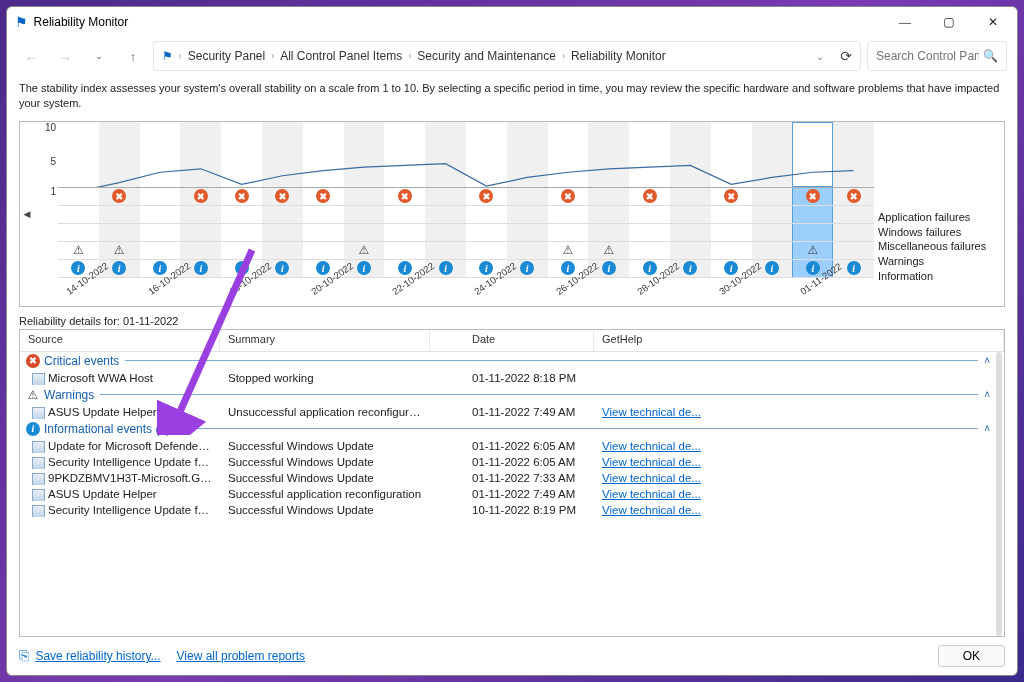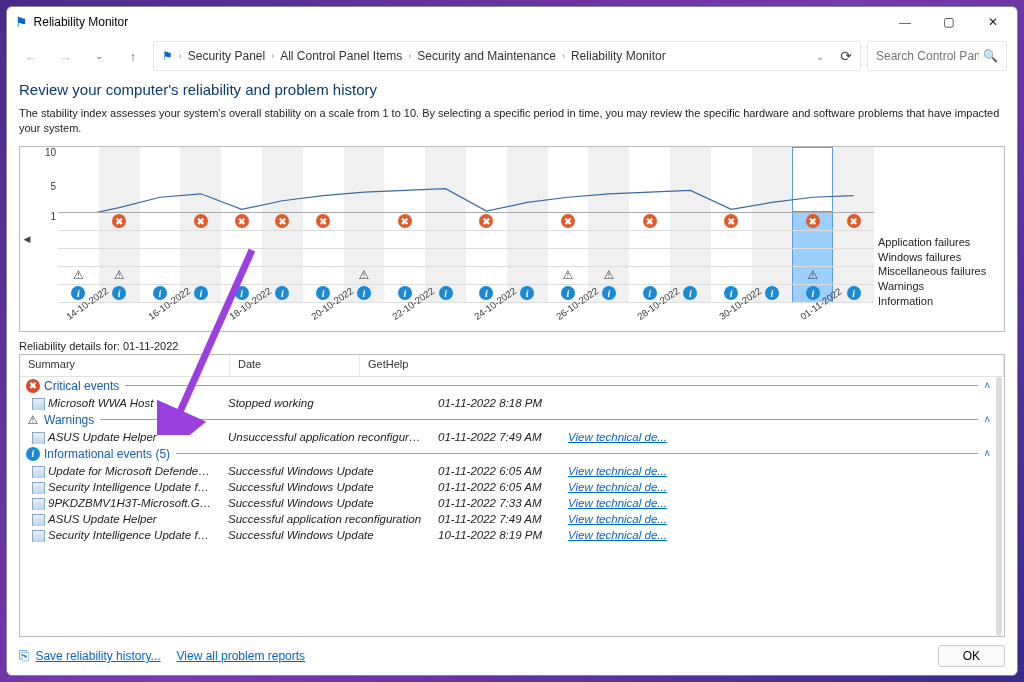--- a/index.html
+++ b/index.html
@@ -46,33 +46,33 @@
 .ic.info { background: #1a8ad6; font-family: Georgia, serif; font-style: italic; font-weight: bold; }
 .daterow { height: 32px; position: relative; margin-left: 24px; }
 .daterow span { position: absolute; font-size: 9.5px; color: #333; transform: rotate(-35deg); transform-origin: left top; top: 10px; white-space: nowrap; }
 .legend { width: 130px; font-size: 11px; color: #222; padding: 88px 4px 0 4px; line-height: 1.35; }
 .detailshdr { font-size: 11px; color: #222; margin-top: 8px; margin-bottom: 2px; }
 .table { border: 1px solid #bbb; flex: 1; display: flex; flex-direction: column; font-size: 12px; overflow: hidden; position: relative; }
 .thead { display: flex; height: 22px; border-bottom: 1px solid #e0e0e0; }
 .thead > div { padding: 3px 8px; border-right: 1px solid #e8e8e8; font-size: 11px; color: #333; }
 .col-src { width: 200px; }
 .col-sum { width: 210px; }
-.col-date { width: 130px; }
+.col-date { width: 130px; margin-left: 34px; }
 .col-act { flex: 1; }
 .tbody { flex: 1; overflow: hidden; position: relative; }
 .tbody::after { content: ""; position: absolute; right: 2px; top: 0; bottom: 0; width: 6px; background: #ddd; border-radius: 3px; }
 .grouprow { display: flex; align-items: center; color: #155fad; font-size: 12px; padding: 2px 6px; position: relative; }
 .grouprow .gicon { width: 14px; height: 14px; border-radius: 50%; margin-right: 4px; display: flex; align-items: center; justify-content: center; font-size: 10px; color: #fff; }
 .grouprow .gicon.crit { background: #d64a2a; }
 .grouprow .gicon.gwarn { background: none; color: #333; font-size: 12px; }
 .grouprow .gicon.ginfo { background: #1a8ad6; font-family: Georgia, serif; font-style: italic; font-weight: bold; }
 .grouprow .line { flex: 1; height: 1px; background: #7aa8d8; margin-left: 6px; }
 .grouprow .chev { color: #155fad; font-size: 10px; margin-left: 6px; margin-right: 8px; }
 .datarow { display: flex; padding: 1px 0; }
-.datarow > div { padding: 1px 8px; font-size: 11.5px; color: #222; white-space: nowrap; overflow: hidden; text-overflow: ellipsis; font-style: italic; }
+.datarow > div { padding: 1px 8px; font-size: 11.5px; color: #222; white-space: nowrap; overflow: hidden; text-overflow: ellipsis; }
 .datarow .col-src { padding-left: 28px; position: relative; }
 .datarow .col-src::before { content: ""; position: absolute; left: 12px; top: 2px; width: 11px; height: 11px; border: 1px solid #88a8c8; background: linear-gradient(#e8f0f8,#c0d4e8); }
 .datarow .col-act a { color: #0066cc; }
 .footer { display: flex; align-items: center; padding: 8px 12px; gap: 16px; }
 .footer a { color: #0066cc; font-size: 12px; }
 .footer .copyic { color: #0066cc; font-size: 13px; margin-right: -10px; }
 .footer .fspacer { flex: 1; }
 .okbtn { border: 1px solid #ccc; background: #fafafa; border-radius: 3px; padding: 3px 24px; font-size: 12px; }
 .arrow-overlay { position: absolute; pointer-events: none; }
 </style>
@@ -109,21 +109,20 @@
       <span class="chev">⌄</span>
       <span class="refresh">⟳</span>
     </div>
     <div class="searchbox">
       <input placeholder="Search Control Panel" style="">
       <span class="mag">🔍</span>
     </div>
   </div>
 
   <div class="content" style="position:relative;">
-    <h1>Review your computer's reliability and problem history</h1>
     <p class="desc">The stability index assesses your system's overall stability on a scale from 1 to 10. By selecting a specific period in time, you may review the specific hardware and software problems that have impacted your system.</p>
 
 
     <div class="chartwrap">
       <div class="leftscroll">◀</div>
       <div class="chartmain">
         <div class="yaxis">
           <div style="top:0;">10</div>
           <div style="top:34px;">5</div>
           <div style="top:64px;">1</div>
@@ -322,20 +321,21 @@
         <div>Miscellaneous failures</div>
         <div>Warnings</div>
         <div>Information</div>
       </div>
     </div>
 
     <div class="detailshdr">Reliability details for: 01-11-2022</div>
 
     <div class="table">
       <div class="thead">
+        <div class="col-src">Source</div>
         <div class="col-sum">Summary</div>
         <div class="col-date">Date</div>
         <div class="col-act">GetHelp</div>
       </div>
       <div class="tbody" id="tbody">
           <div class="grouprow">
             <span class="gicon crit">✖</span>
             <span>Critical events</span>
             <span class="line"></span>
             <span class="chev">˄</span>

